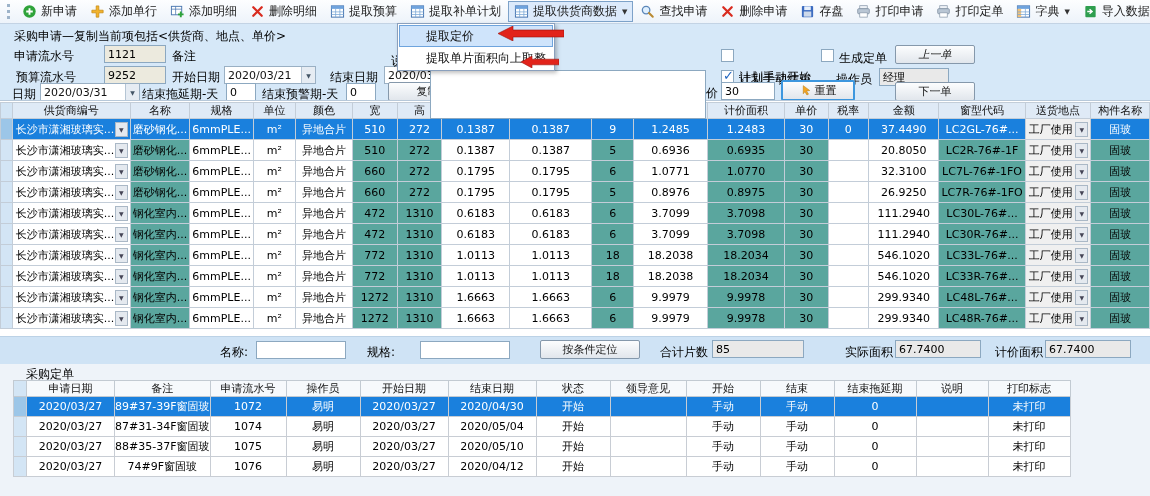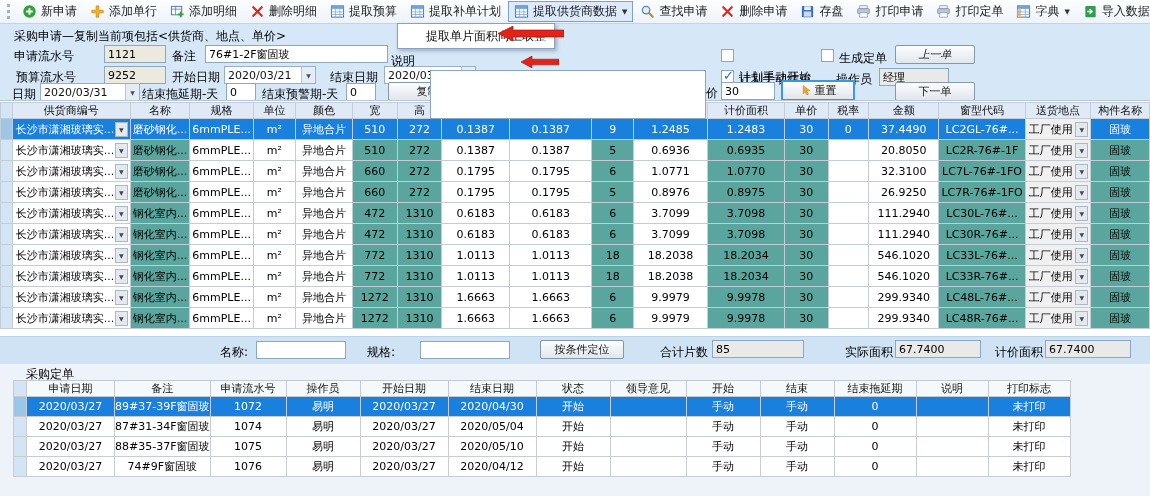--- a/index.html
+++ b/index.html
@@ -204,21 +204,20 @@
         </div>
       </div>
   </div>
 
   <div class="form-panel">
     <div class="lbl" style="left:14px;top:4px;">采购申请—复制当前项包括&lt;供货商、地点、单价&gt;</div>
 
     <div class="lbl" style="left:14px;top:24px;">申请流水号</div>
     <input class="tb gray" style="left: 104px; top: 21px; width: 62px;" readonly="" value="1121">
     <div class="lbl" style="left:172px;top:24px;">备注</div>
-    <input class="tb" style="left: 205px; top: 21px; width: 183px;" value="76#1-2F窗固玻">
     <div class="lbl" style="left:391px;top:29px;z-index:1;">说明</div>
     <div class="note-box"></div>
 
     <div class="lbl" style="left:4px;top:45px;margin-left:12px;">预算流水号</div>
     <input class="tb gray" style="left: 104px; top: 42px; width: 62px;" readonly="" value="9252">
     <div class="lbl" style="left:172px;top:45px;">开始日期</div>
     <div class="combo" style="left:224px;top:42px;width:92px;">
         <span>2020/03/21</span>
         <span class="caret2">▼</span>
       </div>
@@ -622,21 +621,21 @@
           </tr>
         </tbody>
       </table>
   </div>
 
   <div class="filter-bar">
     <div class="lbl" style="left:220px;top:7px;">名称:</div>
     <input class="tb" style="left: 256px; top: 4px; width: 90px;" value="">
     <div class="lbl" style="left:367px;top:7px;">规格:</div>
     <input class="tb" style="left: 420px; top: 4px; width: 90px;" value="">
-    <div class="btn" style="left:540px;top:3px;width:84px;">按条件定位</div>
+    <div class="btn" style="left:540px;top:3px;width:100px;">按条件定位</div>
     <div class="lbl" style="left:660px;top:7px;">合计片数</div>
     <input class="tb gray2" style="left: 712px; top: 3px; width: 92px;" readonly="" value="85">
     <div class="lbl" style="left:845px;top:7px;">实际面积</div>
     <input class="tb gray2" style="left: 895px; top: 3px; width: 86px;" readonly="" value="67.7400">
     <div class="lbl" style="left:995px;top:7px;">计价面积</div>
     <input class="tb gray2" style="left: 1045px; top: 3px; width: 86px;" readonly="" value="67.7400">
   </div>
 
   <div class="orders-panel">
     <div class="orders-title">采购定单</div>
@@ -739,20 +738,21 @@
             <td>0</td>
             <td></td>
             <td>未打印</td>
           </tr>
         </tbody>
       </table>
   </div>
 
   <div class="menu">
     <div id="menu-items">
+        <div class="menu-item hot">提取定价</div>
         <div class="menu-item">提取单片面积向上取整</div>
       </div>
   </div>
 
   <svg class="annot" style="left:498px;top:26px;" width="66" height="15" viewBox="0 0 66 15">
     <polygon points="0,7.5 15,0 15,4 66,4 66,11 15,11 15,15" fill="#e2231a" stroke="#9c120c" stroke-width="0.6"></polygon>
   </svg>
   <svg class="annot" style="left:521px;top:56px;" width="38" height="12" viewBox="0 0 38 12">
     <polygon points="0,6 11,0 11,3.2 38,3.2 38,8.8 11,8.8 11,12" fill="#e2231a" stroke="#9c120c" stroke-width="0.6"></polygon>
   </svg>

